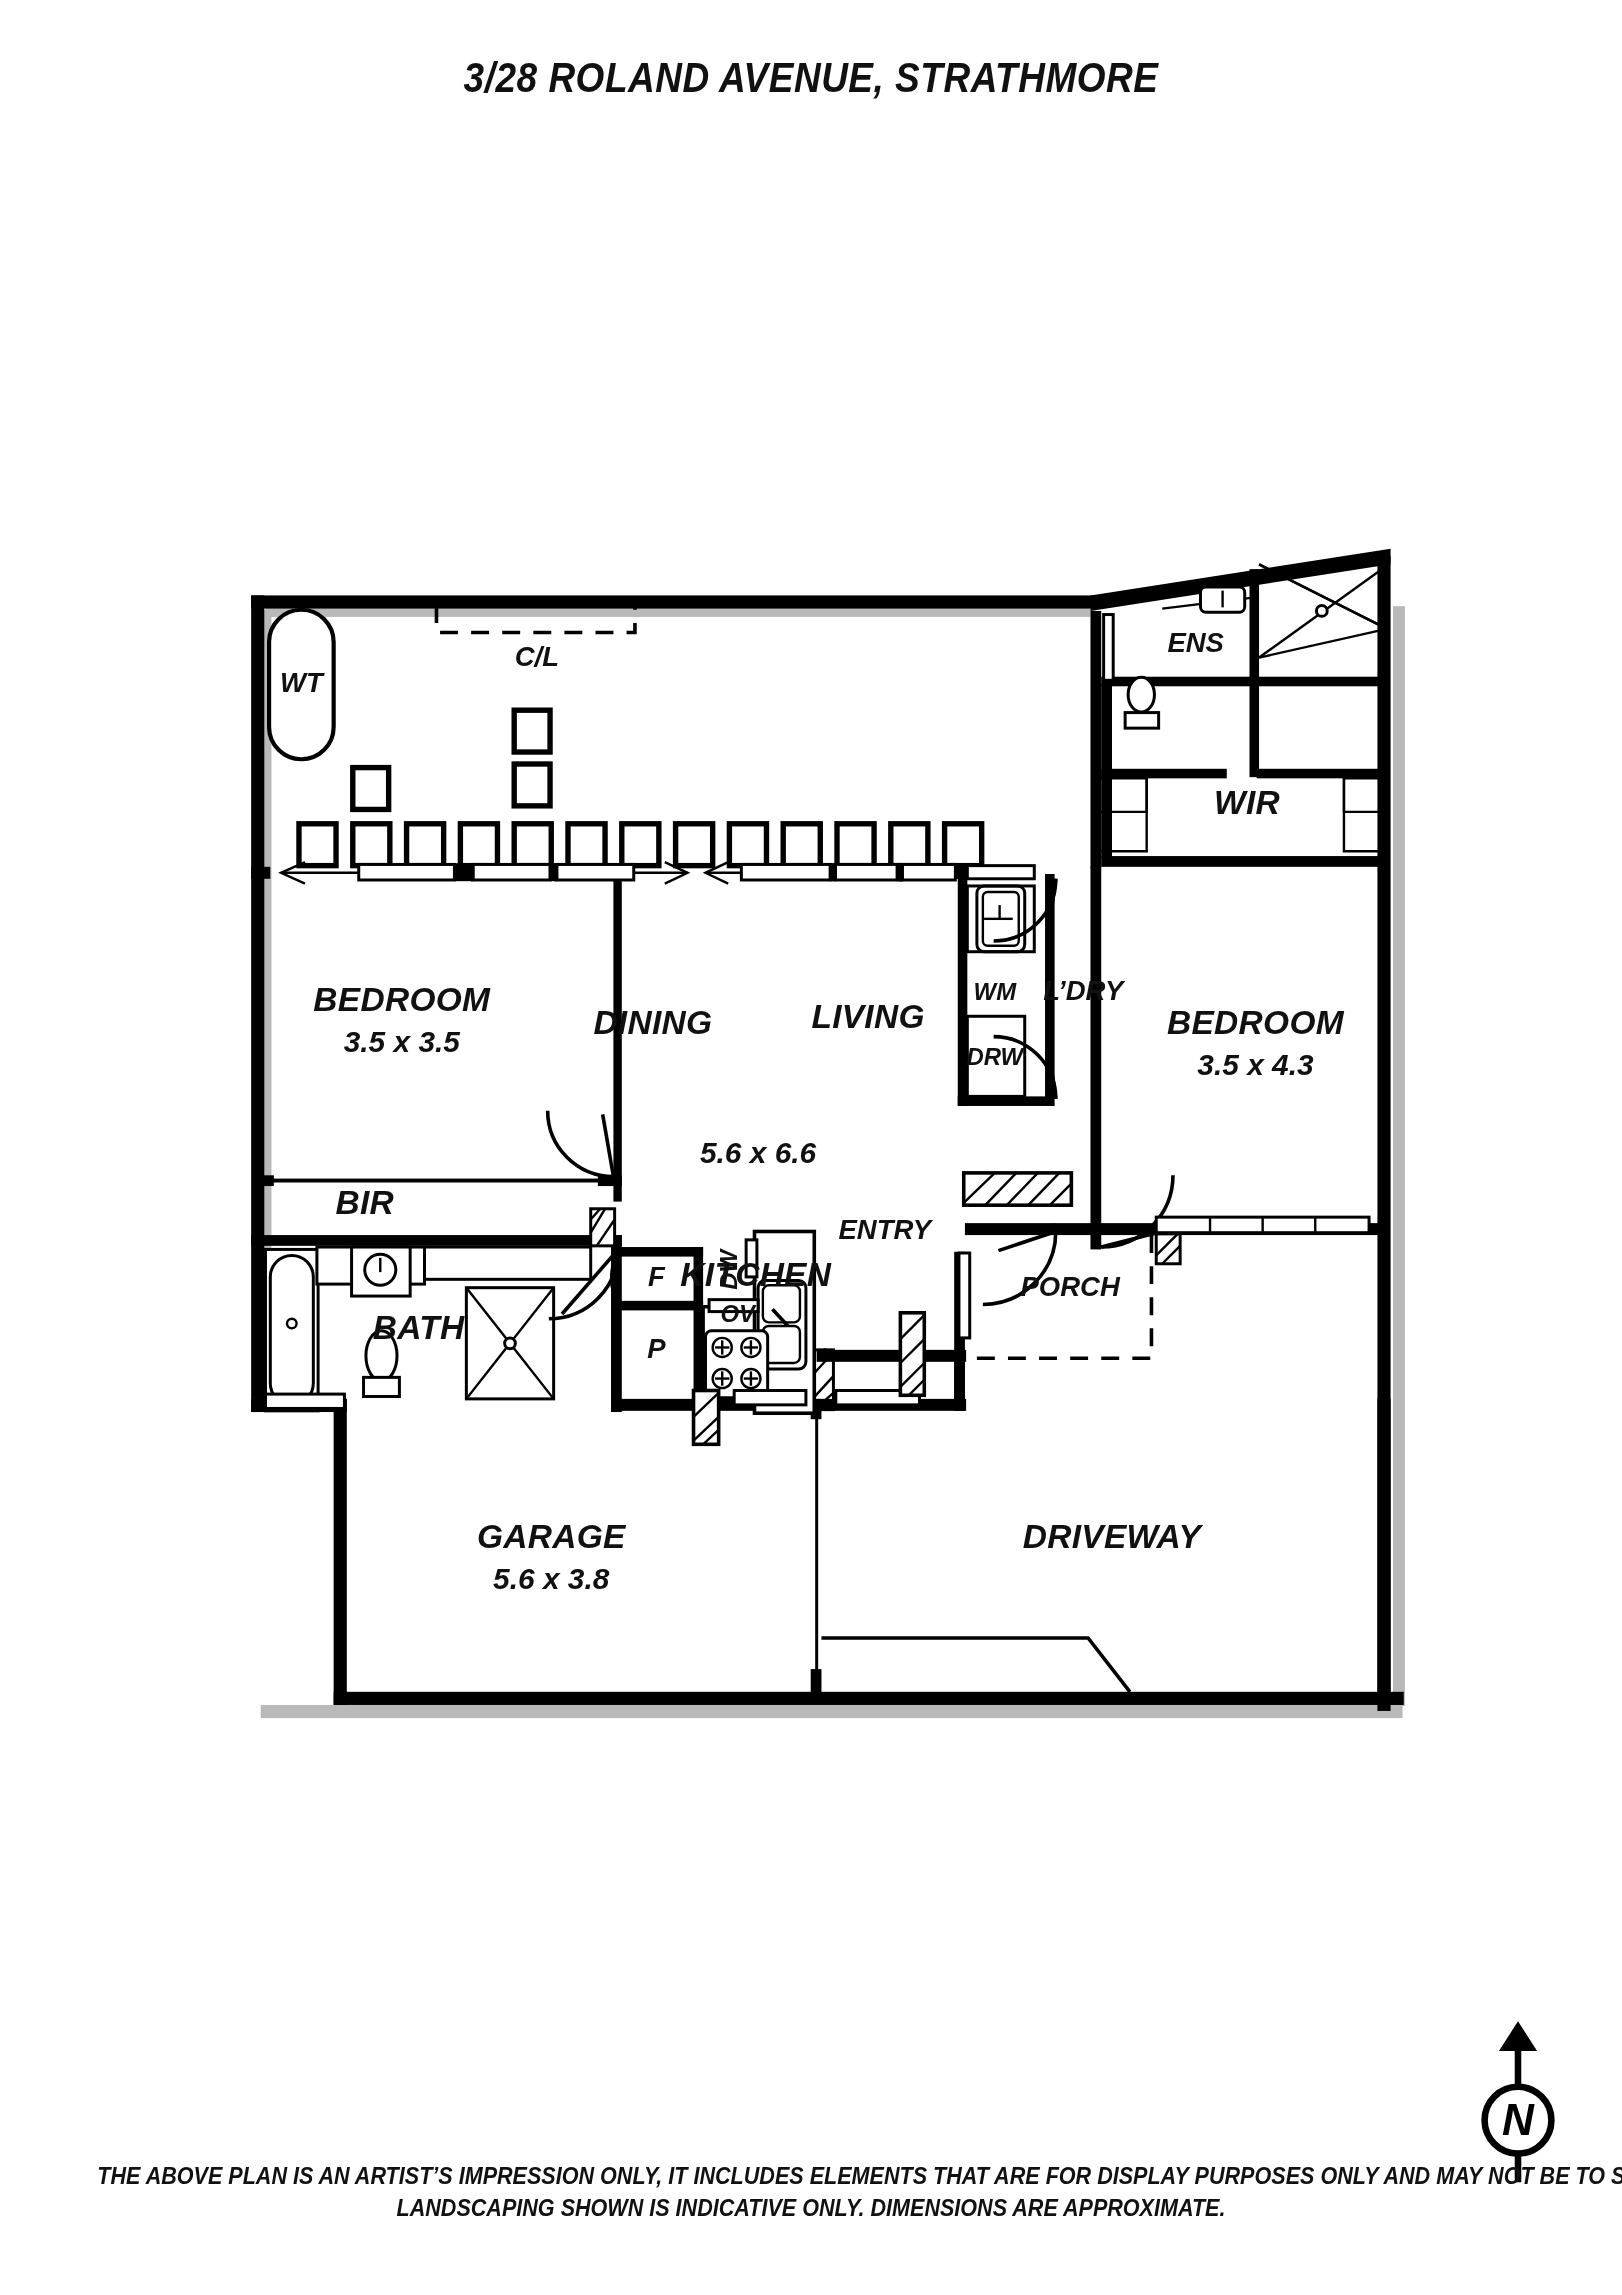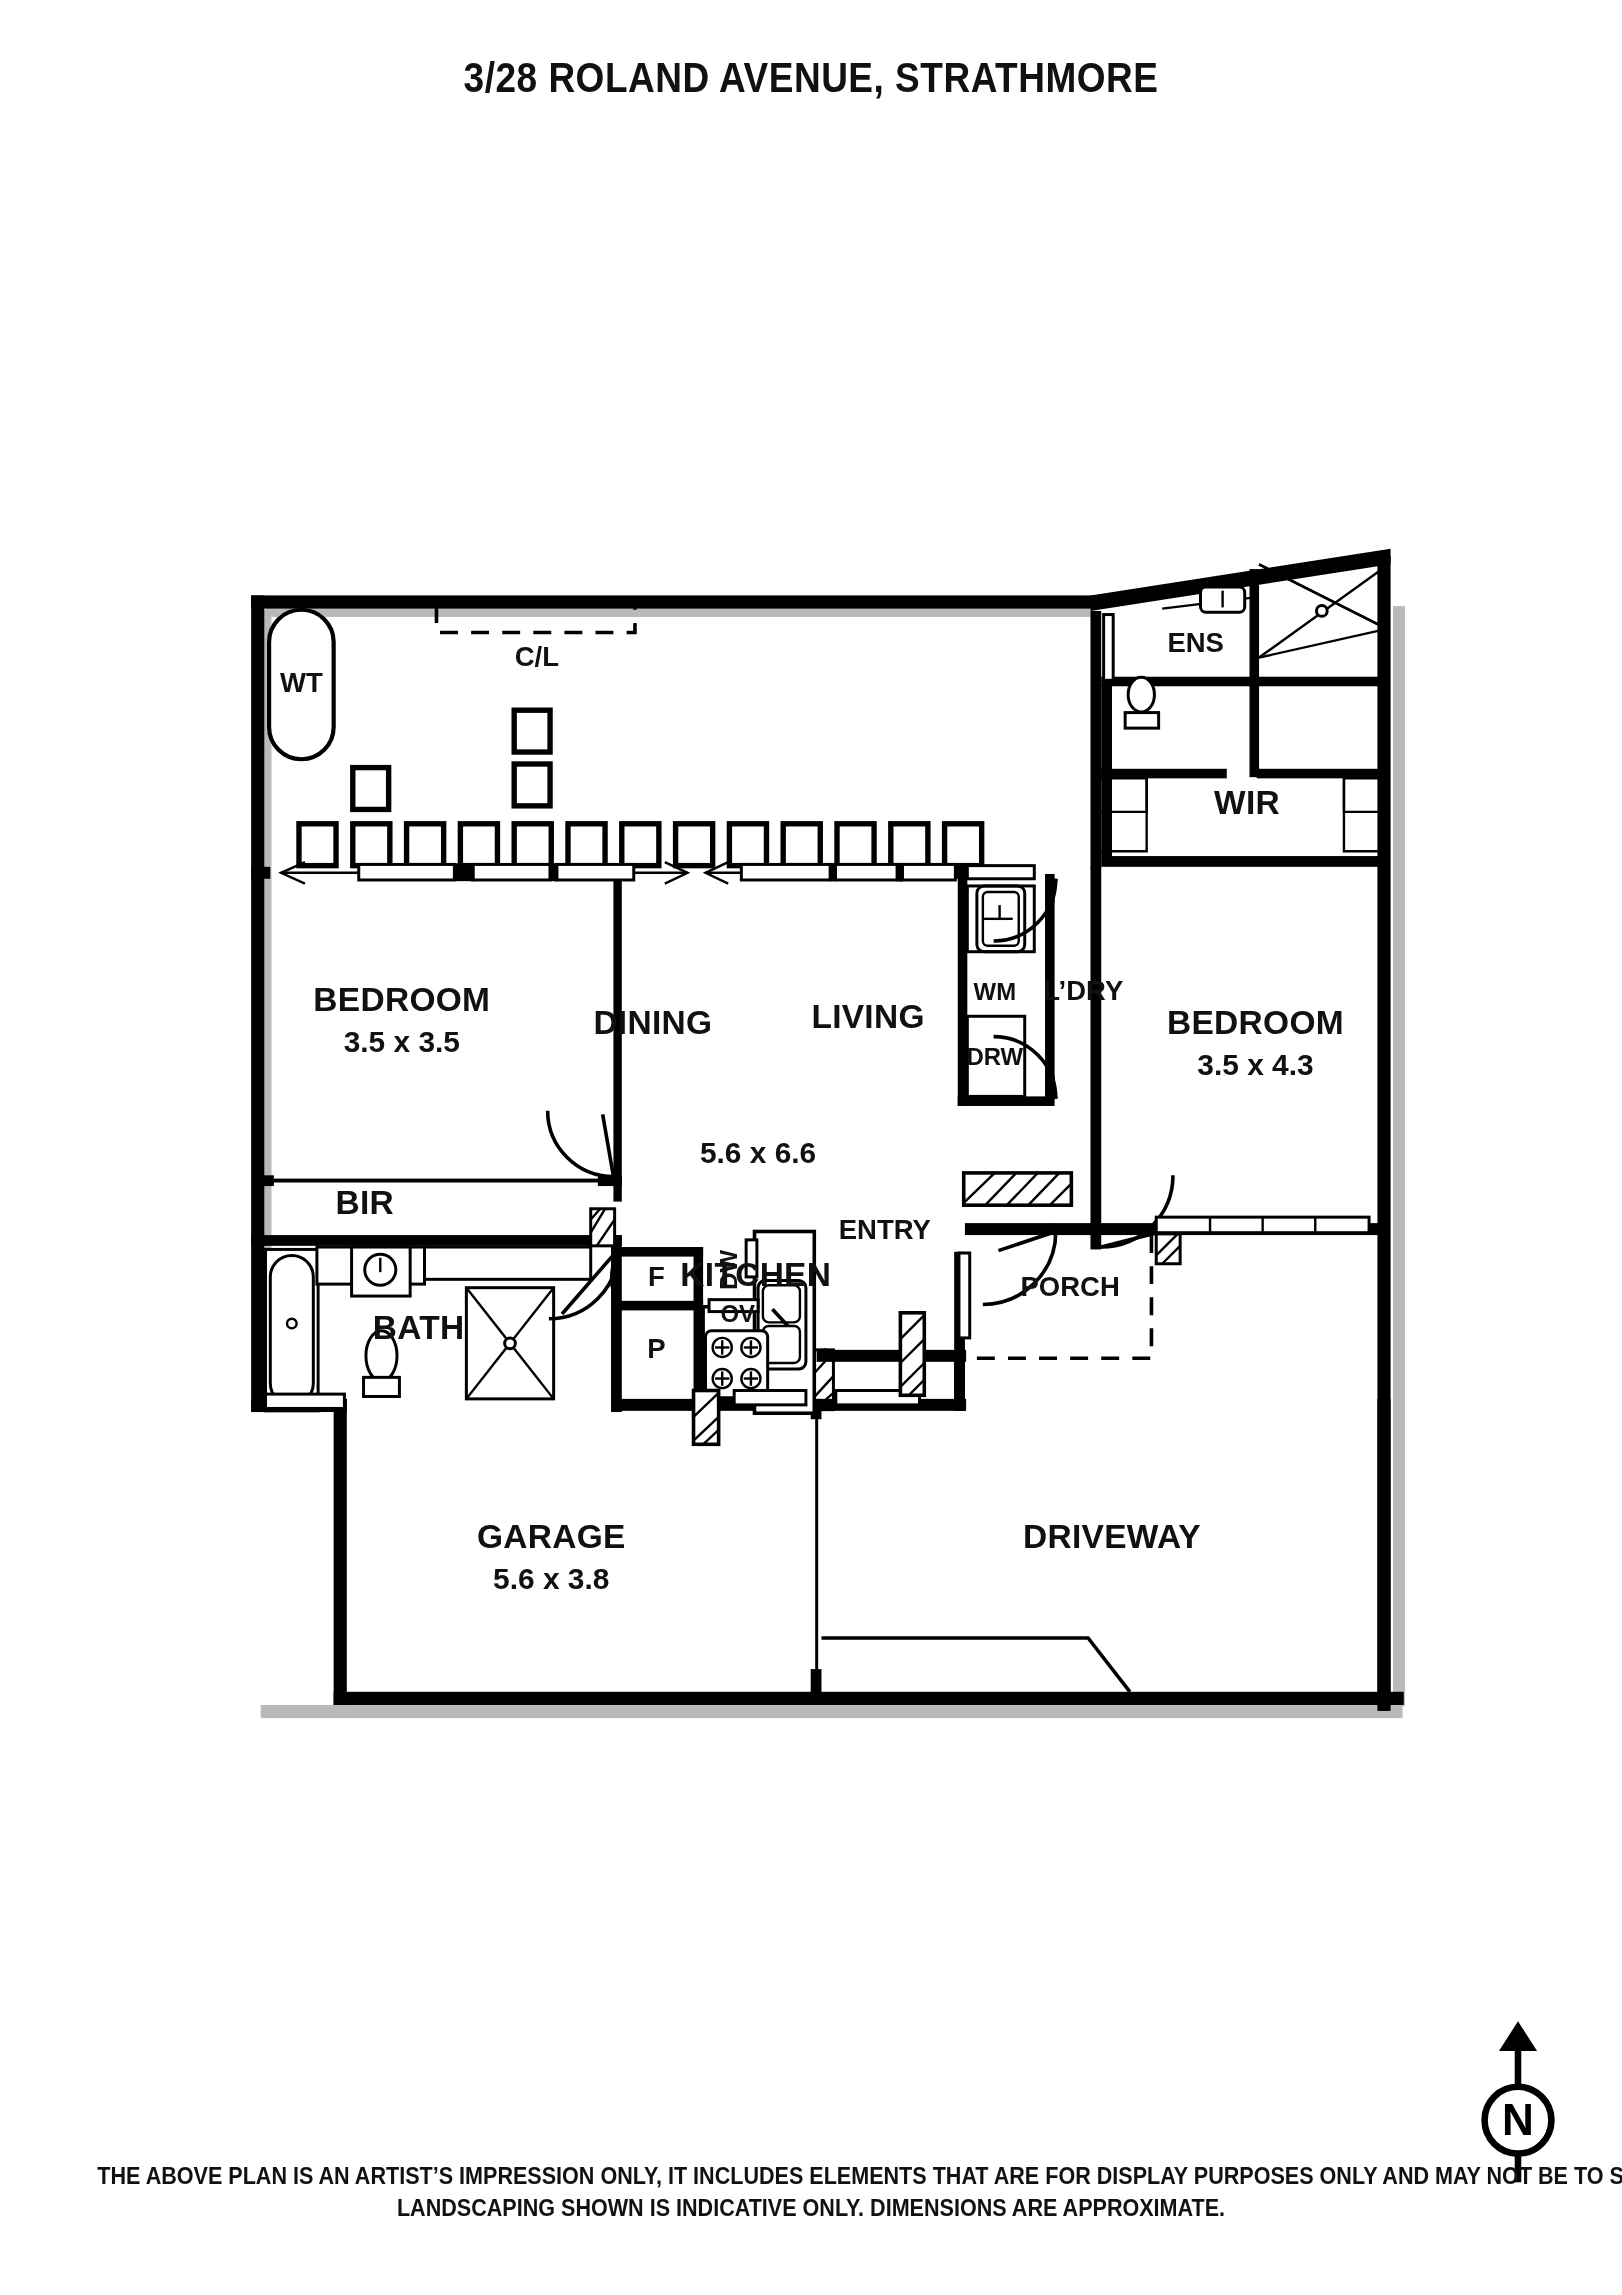--- a/index.html
+++ b/index.html
@@ -11,20 +11,21 @@
     width: 1622px;
     height: 2295px;
     position: relative;
     font-family: "Liberation Sans", sans-serif;
     overflow: hidden;
   }
   #page {
     position: absolute;
     inset: 0;
     background: #ffffff;
+    font-style: italic;
   }
   
   #title {
     position: absolute;
     top: 53px;
     left: 0;
     width: 100%;
     text-align: center;
     font-family: "Liberation Sans", sans-serif;
     font-size: 43px;

